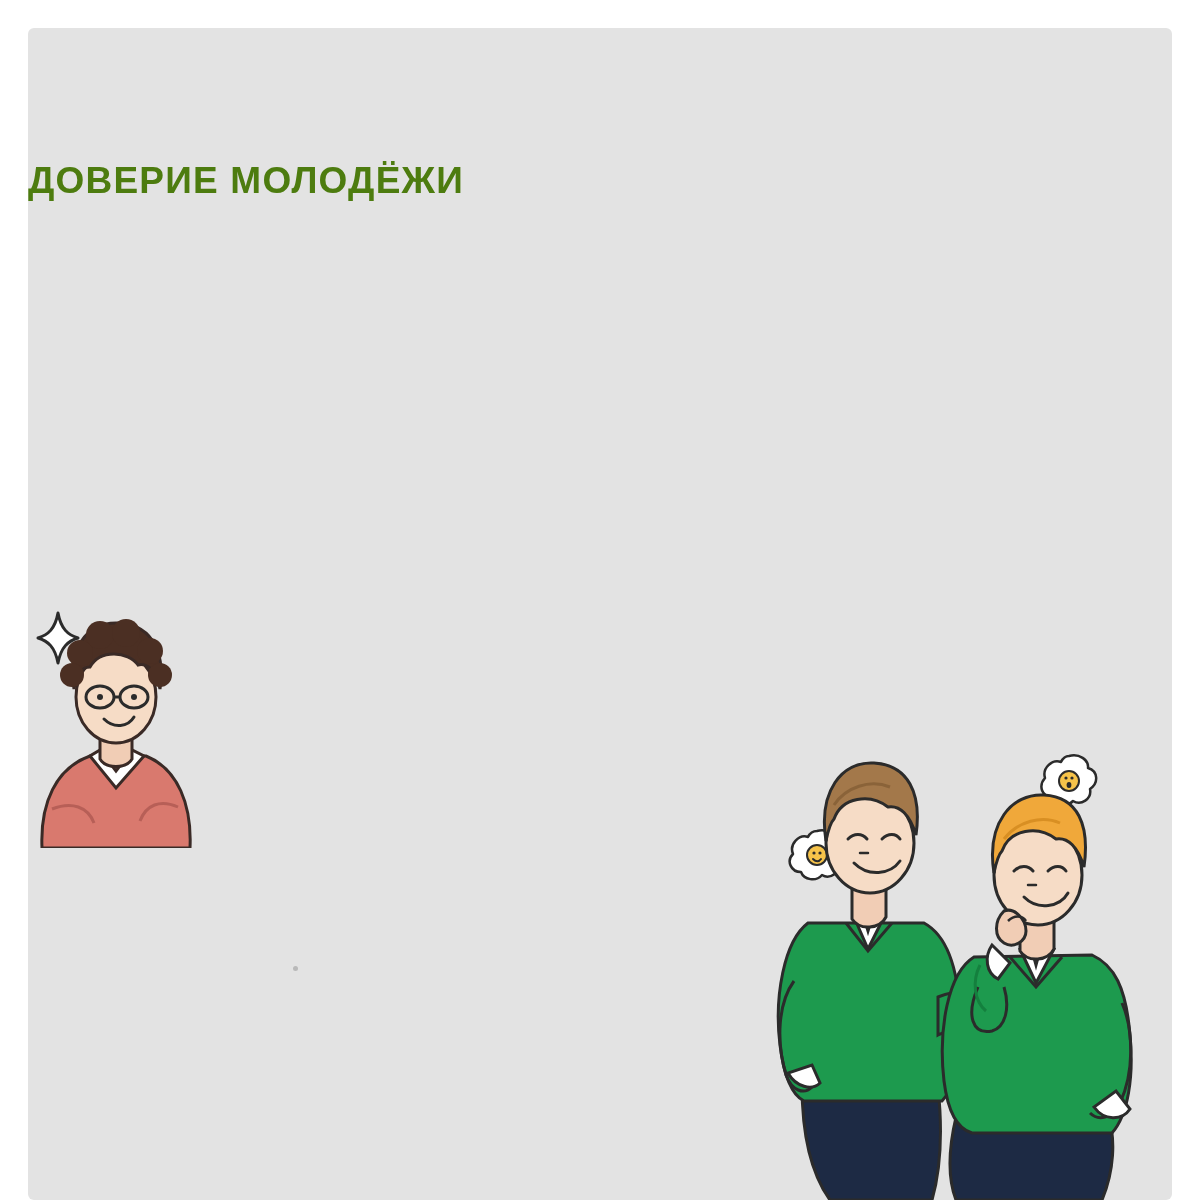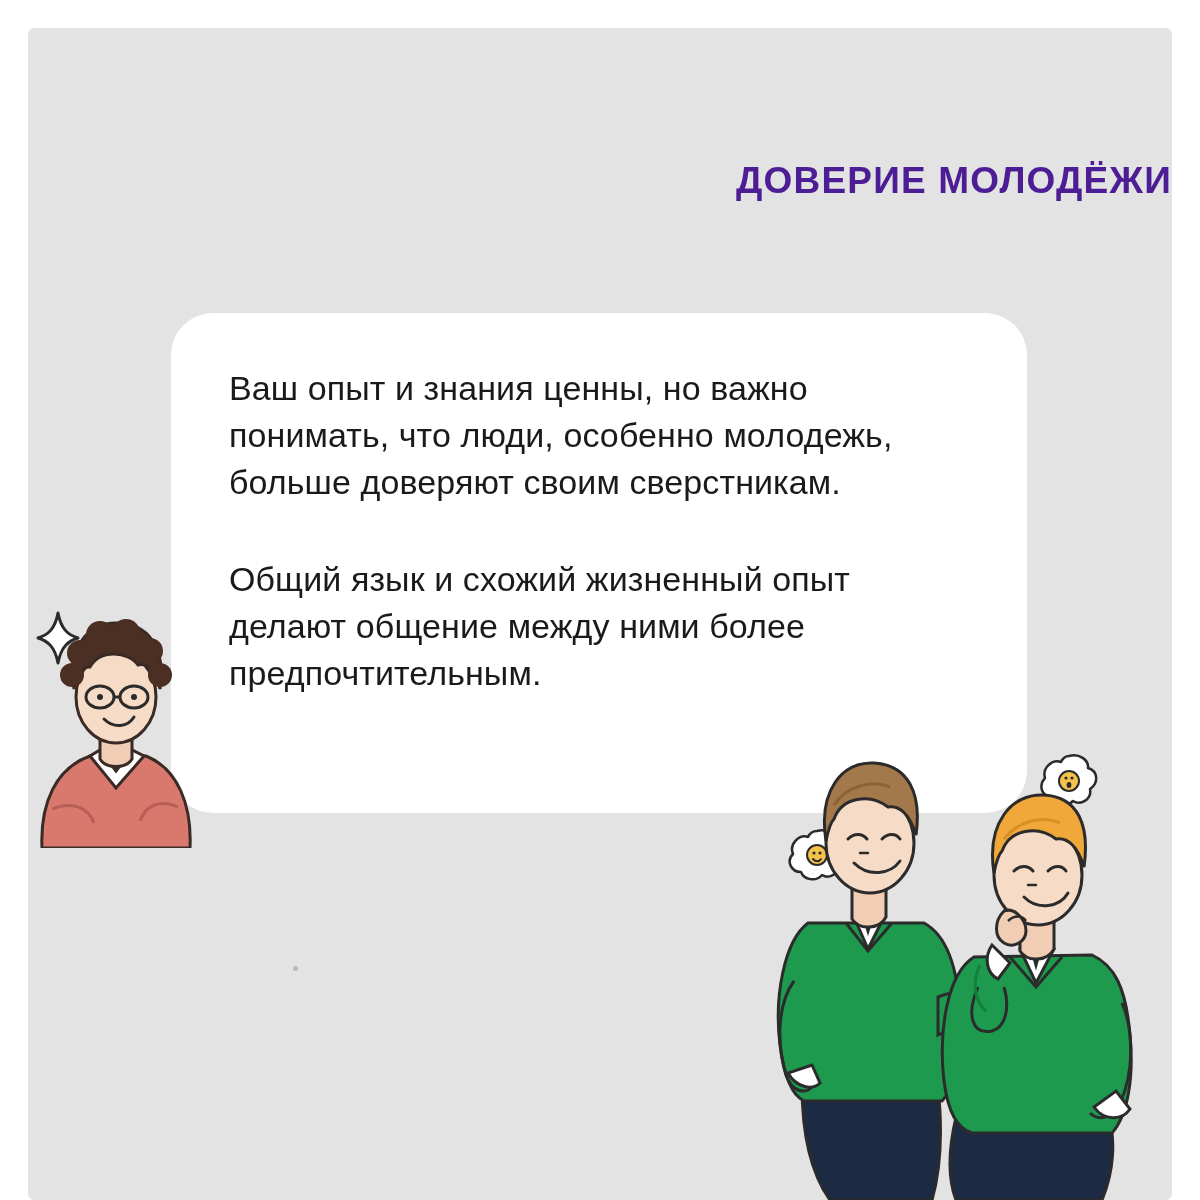--- a/index.html
+++ b/index.html
@@ -31,25 +31,25 @@
     background: #e3e3e3;
     border-radius: 6px;
     overflow: hidden;
   }
 
   .title {
     position: absolute;
     top: 132px;
     left: 0;
     width: 100%;
-    text-align: right;
+    text-align: left;
     font-size: 37px;
     font-weight: bold;
     letter-spacing: 1.2px;
-    color: #4c1d95;
+    color: #4d7c0f;
     font-family: "Liberation Sans", sans-serif;
   }
 
   .card {
     position: absolute;
     left: 143px;
     top: 285px;
     width: 856px;
     height: 500px;
     background: #ffffff;
@@ -121,24 +121,20 @@
   }
 </style>
 </head>
 <body>
 
 <div class="slide">
   <div class="canvas">
 
     <div class="title">ДОВЕРИЕ МОЛОДЁЖИ</div>
 
-    <div class="card">
-      <p class="first">Ваш опыт и знания ценны, но важно понимать, что люди, особенно молодежь, больше доверяют своим сверстникам.</p>
-      <p class="second">Общий язык и схожий жизненный опыт делают общение между ними более предпочтительным.</p>
-    </div>
 
     <div class="dot-mark"></div>
 
     <div class="woman">
       <svg width="175" height="255" viewBox="0 0 175 255" xmlns="http://www.w3.org/2000/svg">
 
         <path d="M14 255 C12 210 28 175 62 163 L118 163 C150 176 164 212 162 255 Z" fill="#d9796e" stroke="#3a2a26" stroke-width="3"></path>
 
         <path d="M62 163 L88 195 L116 163 L104 157 L88 178 L72 157 Z" fill="#ffffff" stroke="#3a2a26" stroke-width="3"></path>
 

